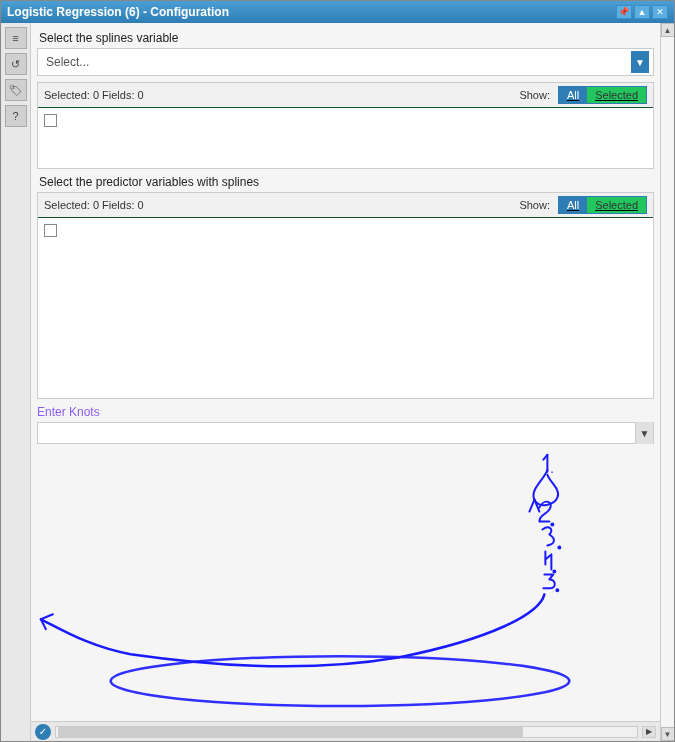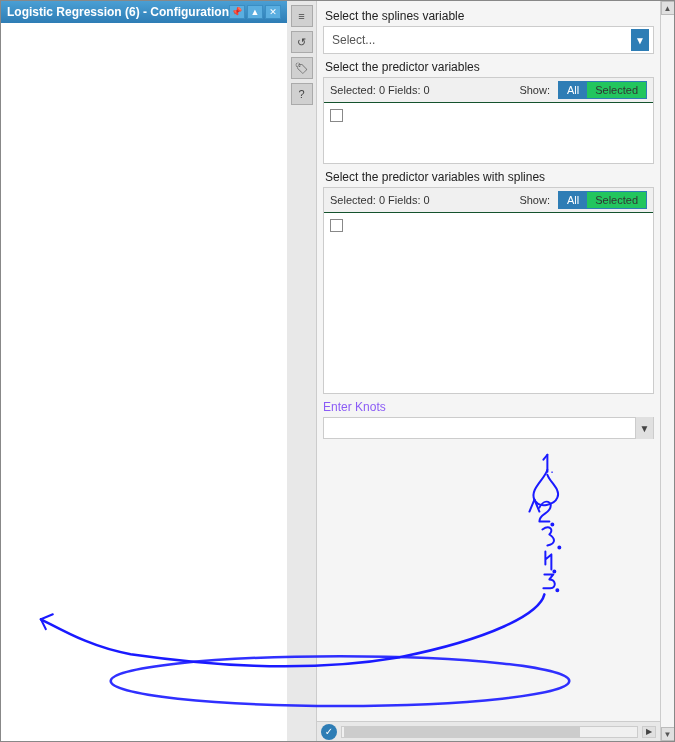--- a/index.html
+++ b/index.html
@@ -11,21 +11,21 @@
       height: 742px;
       overflow: hidden;
     }
 
     .window {
       width: 675px;
       height: 742px;
       background: #ffffff;
       border: 1px solid #888;
       display: flex;
-      flex-direction: row;
+      flex-direction: column;
     }
 
     .title-bar {
       background: linear-gradient(to bottom, #4a9fd4, #2e7db5);
       color: white;
       padding: 4px 6px;
       display: flex;
       align-items: center;
       justify-content: space-between;
       height: 22px;
@@ -173,20 +173,21 @@
     .show-label {
       font-size: 11px;
       color: #333;
       margin-right: 4px;
     }
 
     .toggle-group {
       display: flex;
       border: 1px solid #2e7db5;
       overflow: hidden;
+      text-decoration: underline;
     }
 
     .toggle-btn {
       padding: 2px 8px;
       font-size: 11px;
       cursor: pointer;
       border: none;
       outline: none;
     }
 
@@ -388,21 +389,20 @@
           <div class="section-label">Select the splines variable</div>
           <div class="target-dropdown-row">
             <select class="target-select">
               <option value="">Select...</option>
             </select>
             <div class="dropdown-arrow">▼</div>
           </div>
         </div>
 
         <div>
-          <div class="section-label">Select the predictor variables</div>
           <div class="variable-section">
             <div class="predictor-header">
               <span class="predictor-info">Selected: 0 Fields: 0</span>
               <span class="show-label">Show:</span>
               <div class="toggle-group">
                 <button class="toggle-btn active">All</button>
                 <button class="toggle-btn inactive">Selected</button>
               </div>
             </div>
             <div class="predictor-grid">

